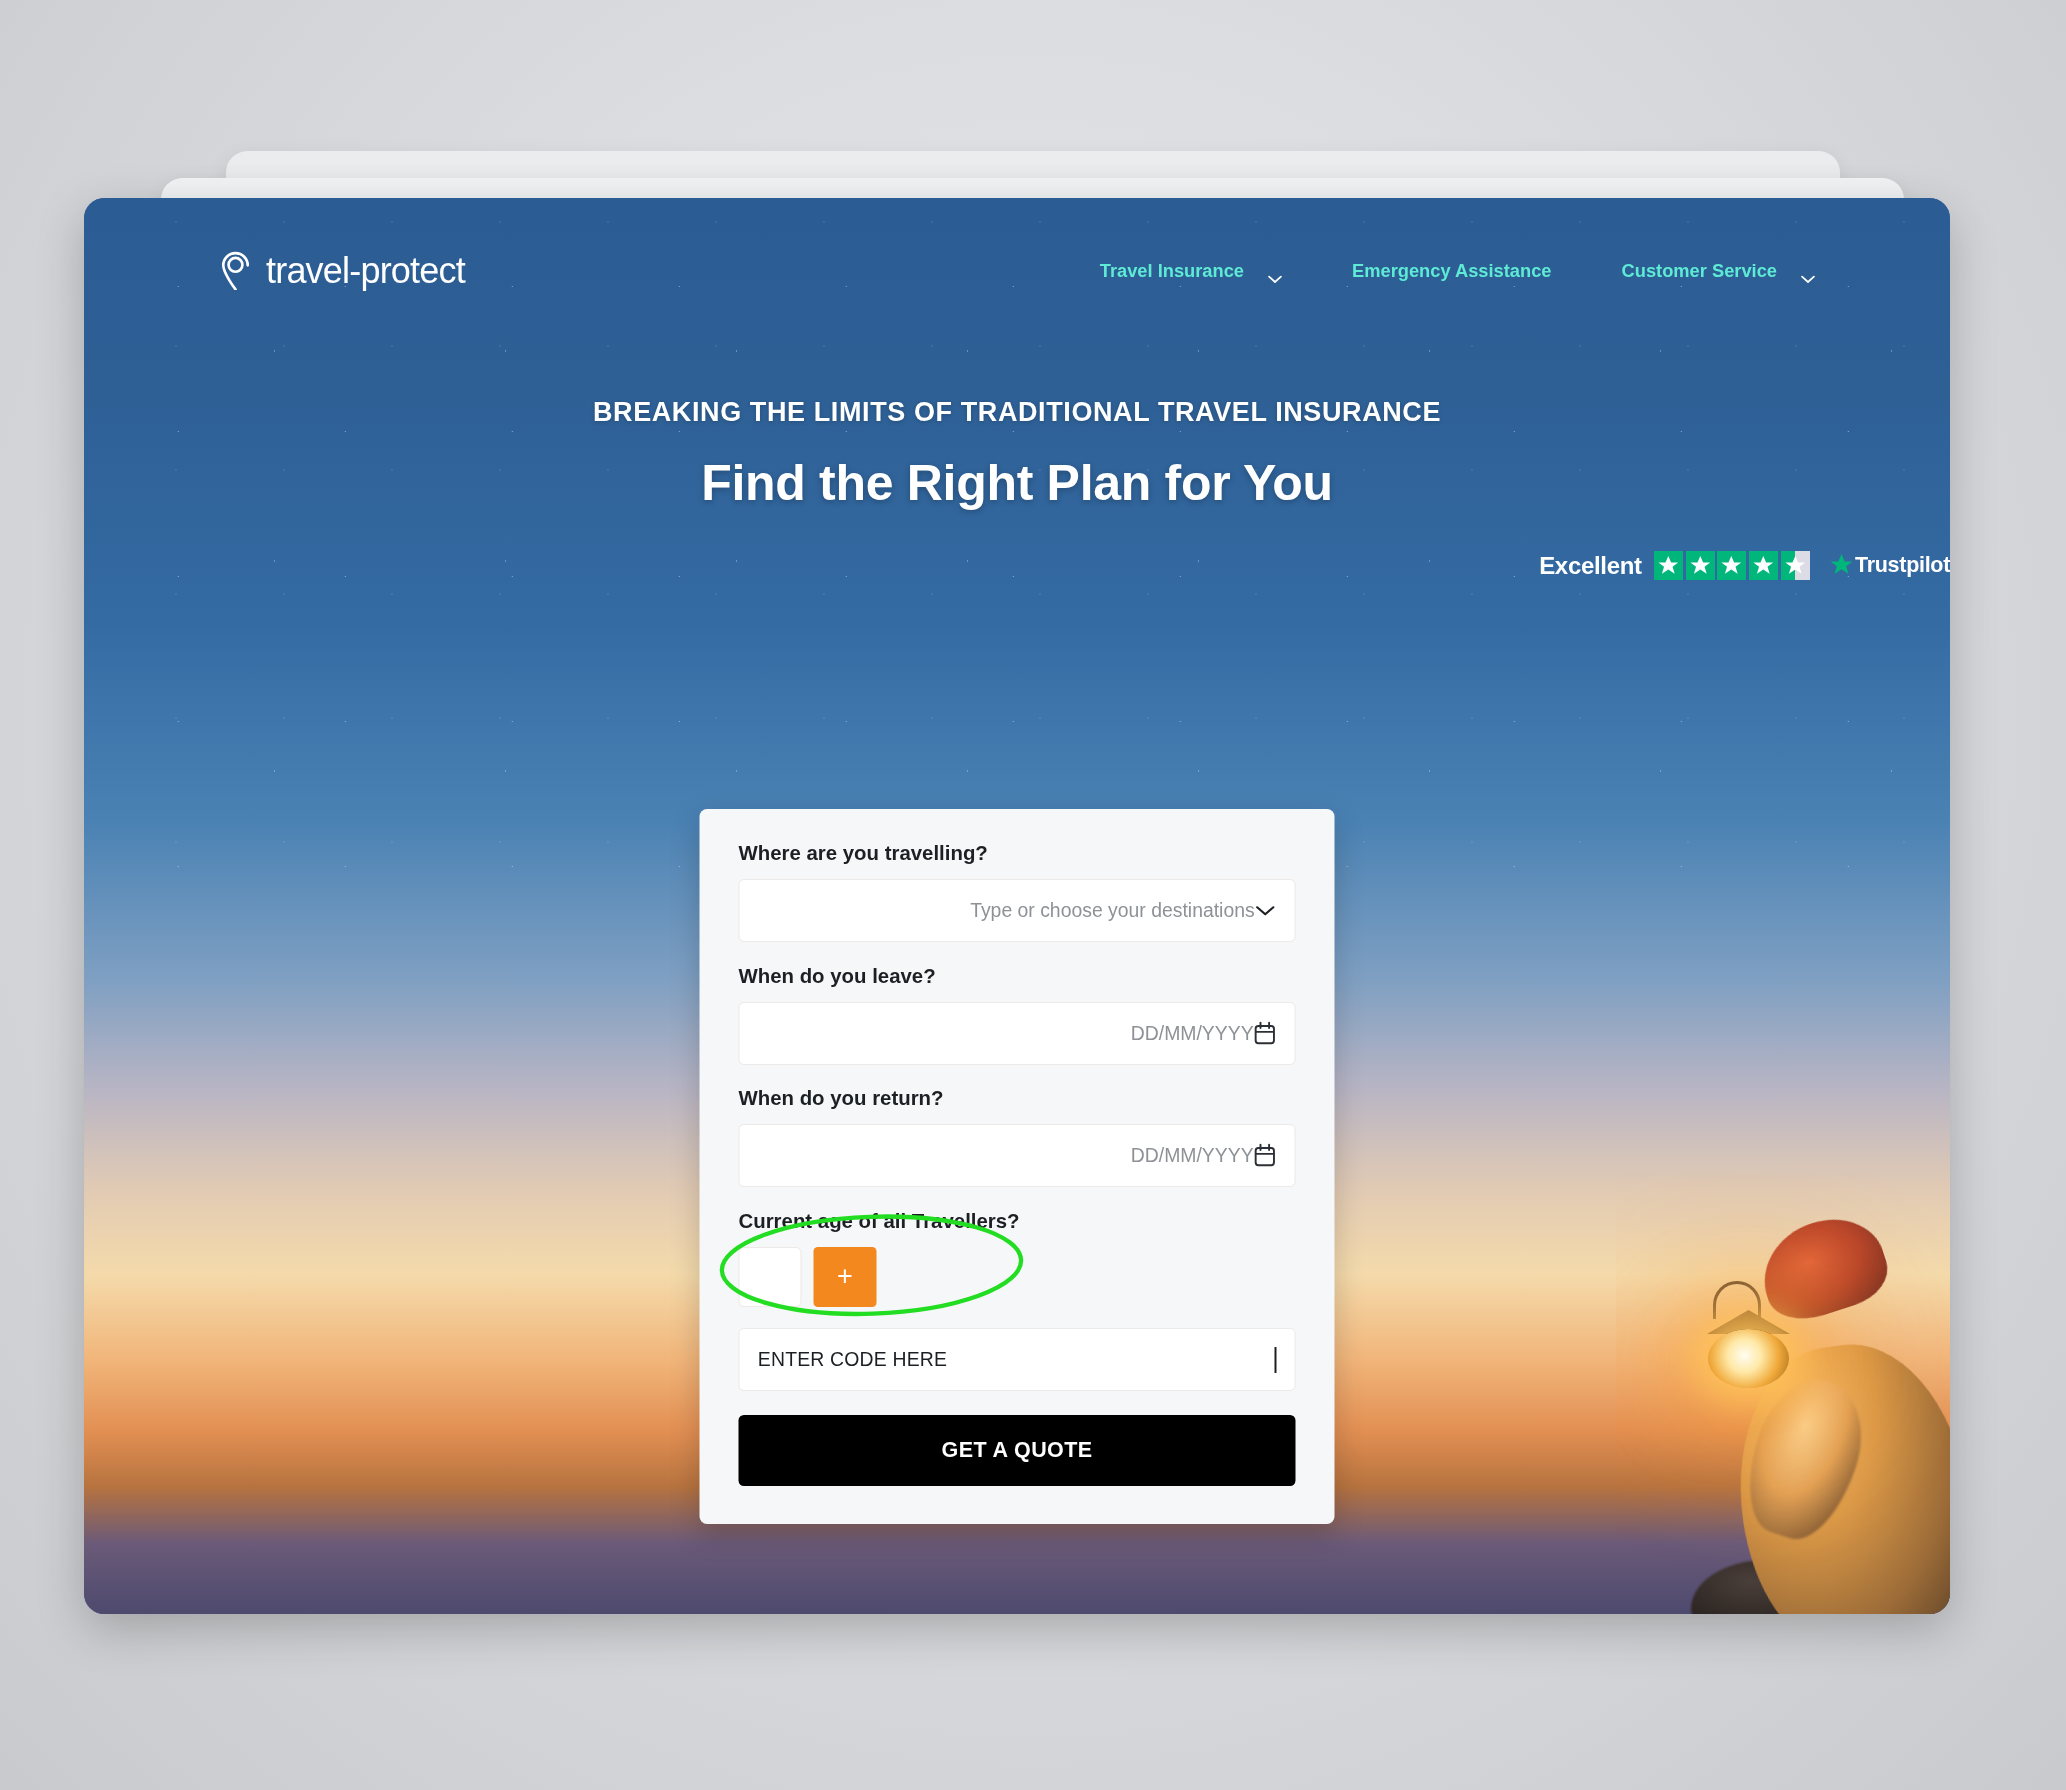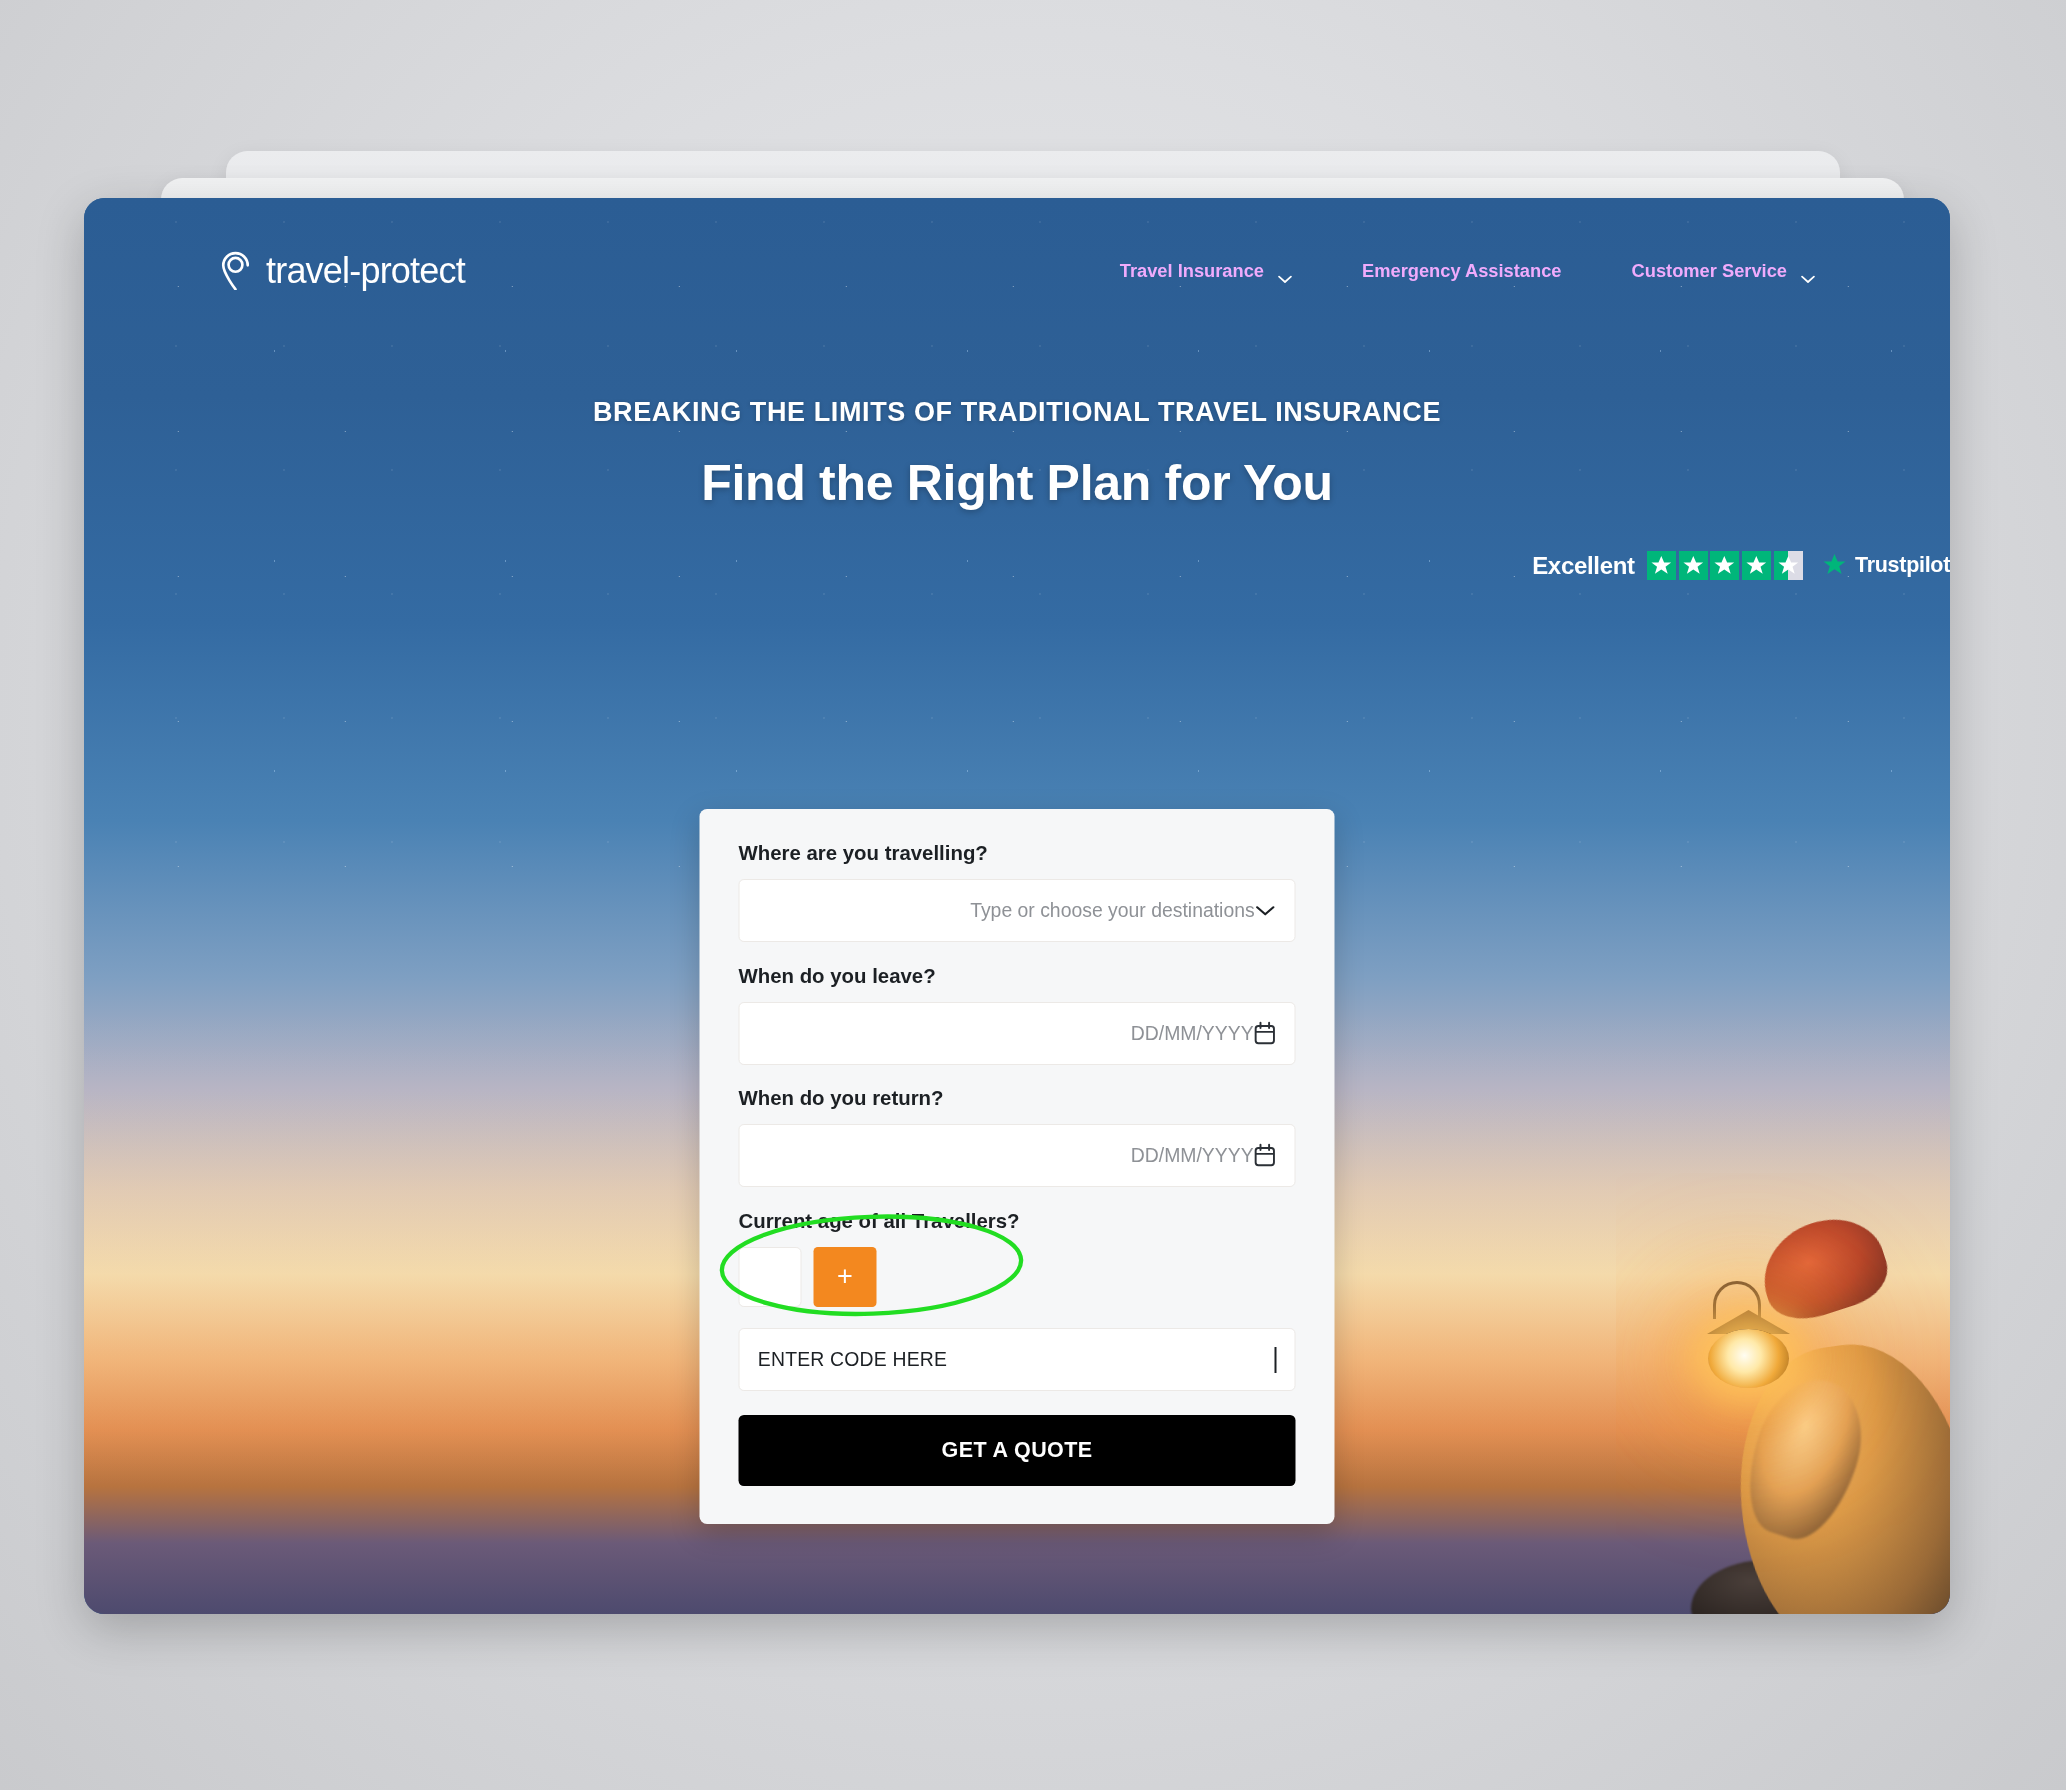--- a/index.html
+++ b/index.html
@@ -179,22 +179,22 @@
   }
   .nav {
     margin-left: auto;
     display: flex;
     align-items: center;
     gap: 70px;
   }
   .nav-item {
     display: flex;
     align-items: center;
-    gap: 14px;
-    color: #f0abfc;
+    gap: 24px;
+    color: #5eead4;
     font-size: 18.3px;
     font-weight: bold;
     white-space: nowrap;
     cursor: pointer;
   }
   .chev-small { width: 14px; height: 8.6px; }
 
   
   .hero {
     position: absolute;
@@ -237,21 +237,21 @@
   .tp-star {
     width: 29px; height: 29px;
     background: #00b67a;
     display: flex; align-items: center; justify-content: center;
     position: relative;
   }
   .tp-star.half {
     background: linear-gradient(90deg, #00b67a 0%, #00b67a 50%, #dcdce6 50%, #dcdce6 100%);
   }
   .tp-star svg { width: 22.6px; height: 22.6px; }
-  .tp-brand { display: flex; align-items: center; gap: 8px; margin-left: 7.5px; }
+  .tp-brand { display: flex; align-items: center; gap: 1px; margin-left: 7.5px; }
   .tp-brand svg { width: 25px; height: 25px; }
   .tp-brand-name {
     color: #ffffff;
     font-size: 21.5px;
     font-weight: bold;
     letter-spacing: -0.3px;
   }
 
   
   .quote-card {

